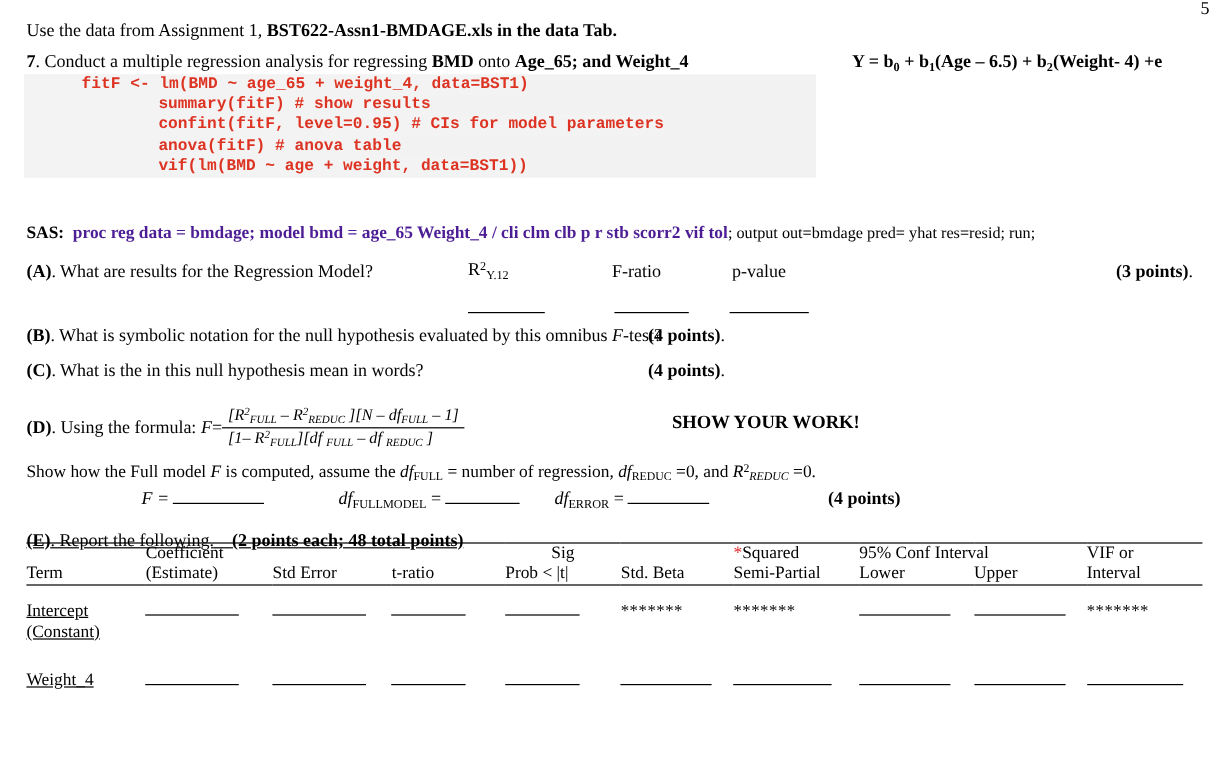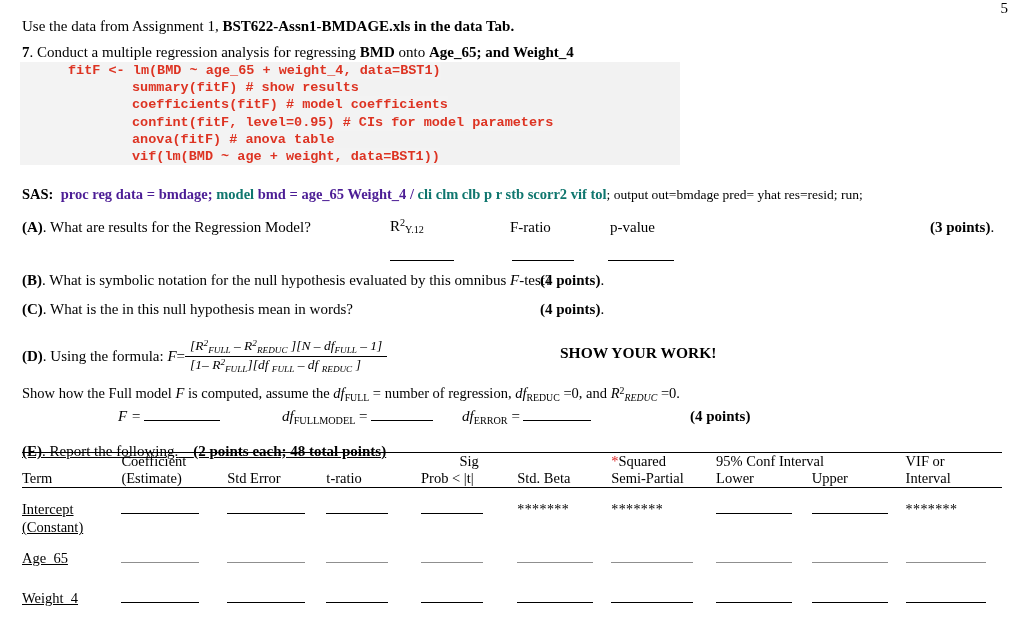--- a/index.html
+++ b/index.html
@@ -20,21 +20,21 @@
   .pageno {
     position: absolute; top: 0px; right: 16px;
     font-size: 15px; line-height: 16px;
   }
 
   .line { position: absolute; white-space: nowrap; }
 
   .b { font-weight: bold; }
   .i { font-style: italic; }
   .navy { color: #4c1d95; }
-  .brightblue { color: #0f766e; }
+  .brightblue { color: #4c1d95; }
   .redstar { color: #dd2222; }
 
   sub { font-size: 0.68em; vertical-align: -0.28em; }
   sup { font-size: 0.68em; vertical-align: 0.45em; }
 
   
   .codeblock {
     position: absolute;
     left: 20px; top: 62px;
     width: 660px;
@@ -112,27 +112,29 @@
   <div class="pageno">5</div>
 
   <div class="line" style="left:22px; top:18px; font-size:15px;">
     <span>Use the data from Assignment 1, </span><span class="b">BST622-Assn1-BMDAGE.xls in the data Tab.</span>
   </div>
 
   <div class="line" style="left:22px; top:44px; font-size:15px;">
     <span class="b">7</span><span>. Conduct a multiple regression analysis for regressing </span><span class="b">BMD</span><span> onto </span><span class="b">Age_65; and Weight_4</span>
   </div>
 
+  <div class="line b" style="left:710px; top:44px; font-size:15px;">
+    <span>Y = b</span><sub>0</sub><span> + b</span><sub>1</sub><span>(Age – 6.5) + b</span><sub>2</sub><span>(Weight- 4) +e</span>
+  </div>
 
   <div class="rlabel" style="top:63px;">R:</div>
 
   <div class="codeblock">
     <span class="codeline" style="padding-left:48px;">fitF &lt;- lm(BMD ~ age_65 + weight_4, data=BST1)</span>
     <span class="codeline" style="padding-left:112px;">summary(fitF) # show results</span>
-    <span class="codeline" style="padding-left:112px;">coefficients(fitF) # model coefficients</span>
     <span class="codeline" style="padding-left:112px;">confint(fitF, level=0.95) # CIs for model parameters</span>
     <span class="codeline" style="padding-left:112px;">anova(fitF) # anova table</span>
     <span class="codeline" style="padding-left:112px;">vif(lm(BMD ~ age + weight, data=BST1))</span>
   </div>
 
   <div class="line" style="left:22px; top:186px; font-size:14.5px;">
     <span class="b">SAS:</span><span>&nbsp;&nbsp;</span><span class="b navy">proc reg data = bmdage;</span><span>&nbsp;</span><span class="b brightblue">model</span><span>&nbsp;</span><span class="b navy">bmd = age_65 Weight_4 /</span><span>&nbsp;</span><span class="b brightblue">cli clm clb p r stb scorr2 vif tol</span><span style="font-size:13.5px;">; output out=bmdage  pred= yhat  res=resid;  run;</span>
   </div>
 
   <div class="line" style="left:22px; top:219px; font-size:15px;">
@@ -246,32 +248,20 @@
           <td></td>
       <td></td>
           <td></td>
       <td></td>
           <td></td>
       <td></td>
           <td></td>
       <td></td>
     </tr>
 
-    <tr>
-      <td class="termcell">Age_65</td>
-      <td style="padding-top:14px;"><span class="cellblank gray" style="width:78px;"></span></td>
-      <td style="padding-top:14px;"><span class="cellblank gray" style="width:78px;"></span></td>
-      <td style="padding-top:14px;"><span class="cellblank gray" style="width:62px;"></span></td>
-      <td style="padding-top:14px;"><span class="cellblank gray" style="width:62px;"></span></td>
-      <td style="padding-top:14px;"><span class="cellblank gray" style="width:76px;"></span></td>
-      <td style="padding-top:14px;"><span class="cellblank gray" style="width:82px;"></span></td>
-      <td style="padding-top:14px;"><span class="cellblank gray" style="width:76px;"></span></td>
-      <td style="padding-top:14px;"><span class="cellblank gray" style="width:76px;"></span></td>
-      <td style="padding-top:14px;"><span class="cellblank gray" style="width:80px;"></span></td>
-    </tr>
 
     <tr>
       <td class="termcell" style="padding-top:22px;">Weight_4</td>
       <td style="padding-top:22px;"><span class="cellblank" style="width:78px;"></span></td>
       <td style="padding-top:22px;"><span class="cellblank" style="width:78px;"></span></td>
       <td style="padding-top:22px;"><span class="cellblank" style="width:62px;"></span></td>
       <td style="padding-top:22px;"><span class="cellblank" style="width:62px;"></span></td>
       <td style="padding-top:22px;"><span class="cellblank" style="width:76px;"></span></td>
       <td style="padding-top:22px;"><span class="cellblank" style="width:82px;"></span></td>
       <td style="padding-top:22px;"><span class="cellblank" style="width:76px;"></span></td>

